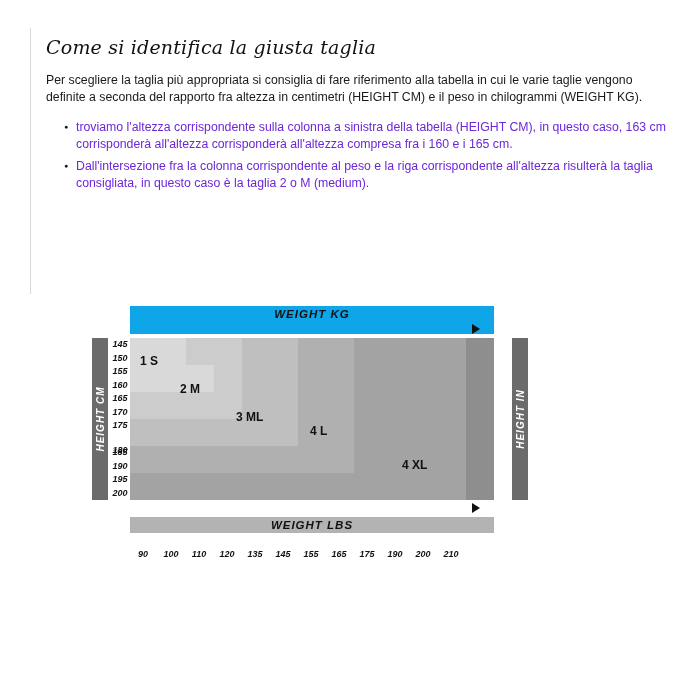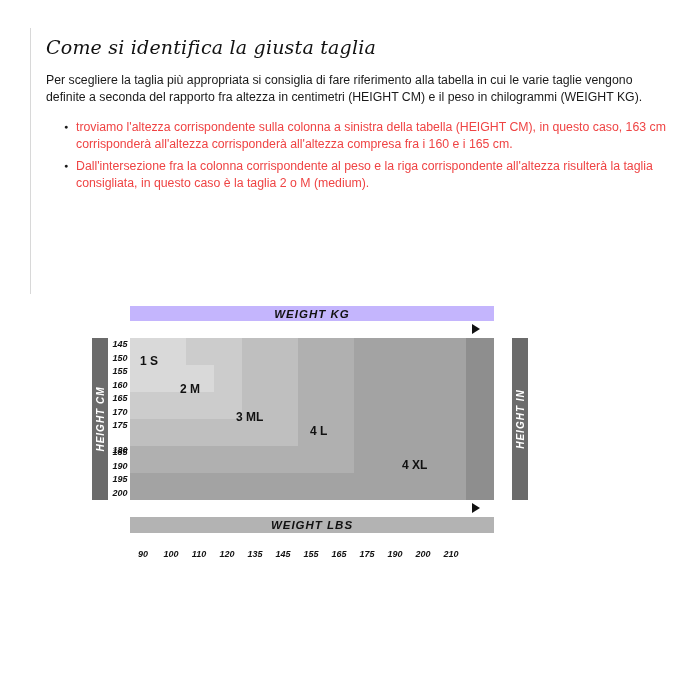--- a/index.html
+++ b/index.html
@@ -52,21 +52,21 @@
     margin: 0;
     padding-left: 18px;
     list-style: none;
   }
   ul.bullets li {
     position: relative;
     font-size: 12.3px;
     line-height: 1.38;
     margin-bottom: 5px;
     padding-left: 12px;
-    color: #ef4444;
+    color: #6d28d9;
   }
   ul.bullets li:before {
     content: "\25CF";
     position: absolute;
     left: 0;
     top: -1px;
     font-size: 7px;
     line-height: 18px;
     color: #1a1a1a;
   }
@@ -77,22 +77,22 @@
     left: 46px;
     top: 306px;
     width: 480px;
     height: 230px;
   }
   .chart-header {
     position: absolute;
     left: 84px;
     top: 0;
     width: 364px;
-    height: 15px;
-    background: #c4b5fd;
+    height: 28px;
+    background: #0ea5e9;
     color: #111;
     font-style: italic;
     font-weight: bold;
     font-size: 11.5px;
     letter-spacing: 1px;
     text-align: center;
     line-height: 16px;
   }
   .chart-footer {
     position: absolute;

